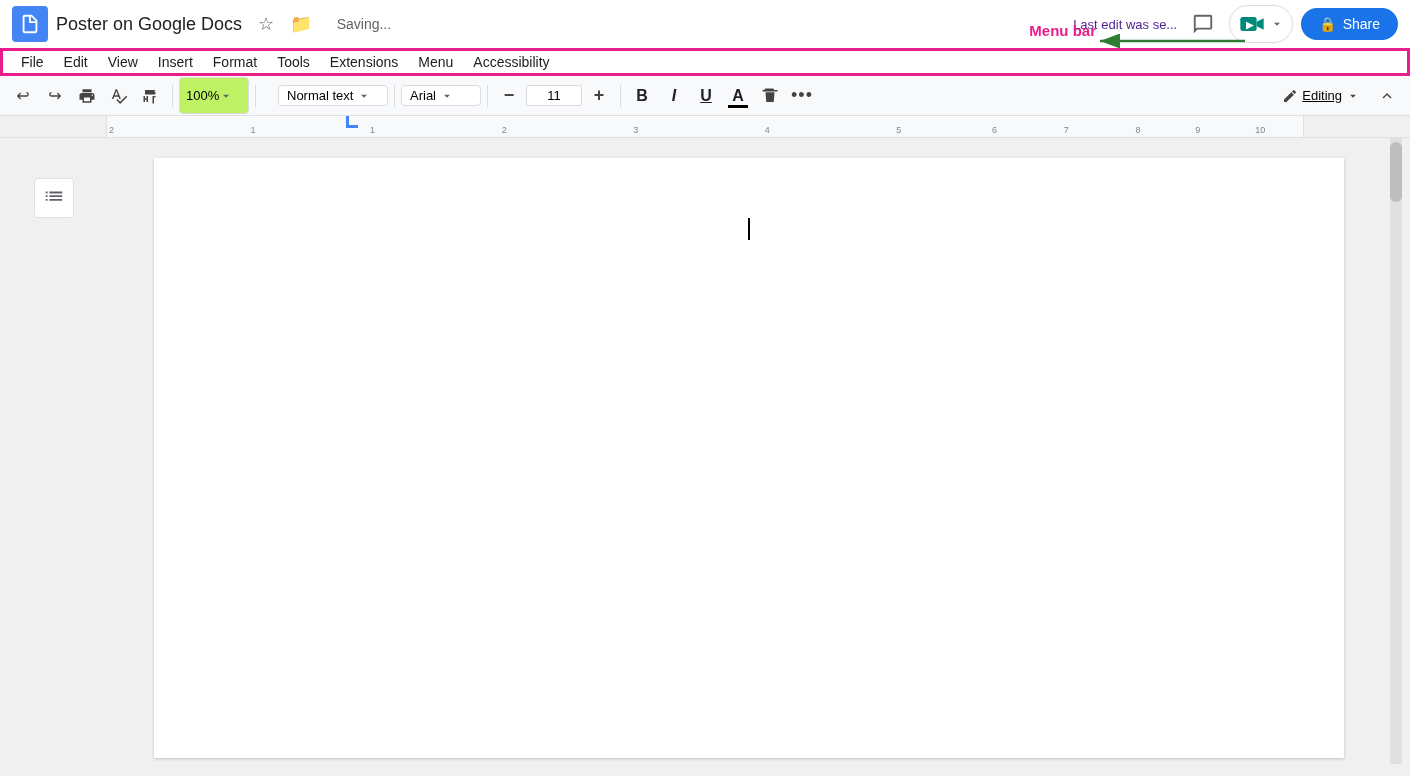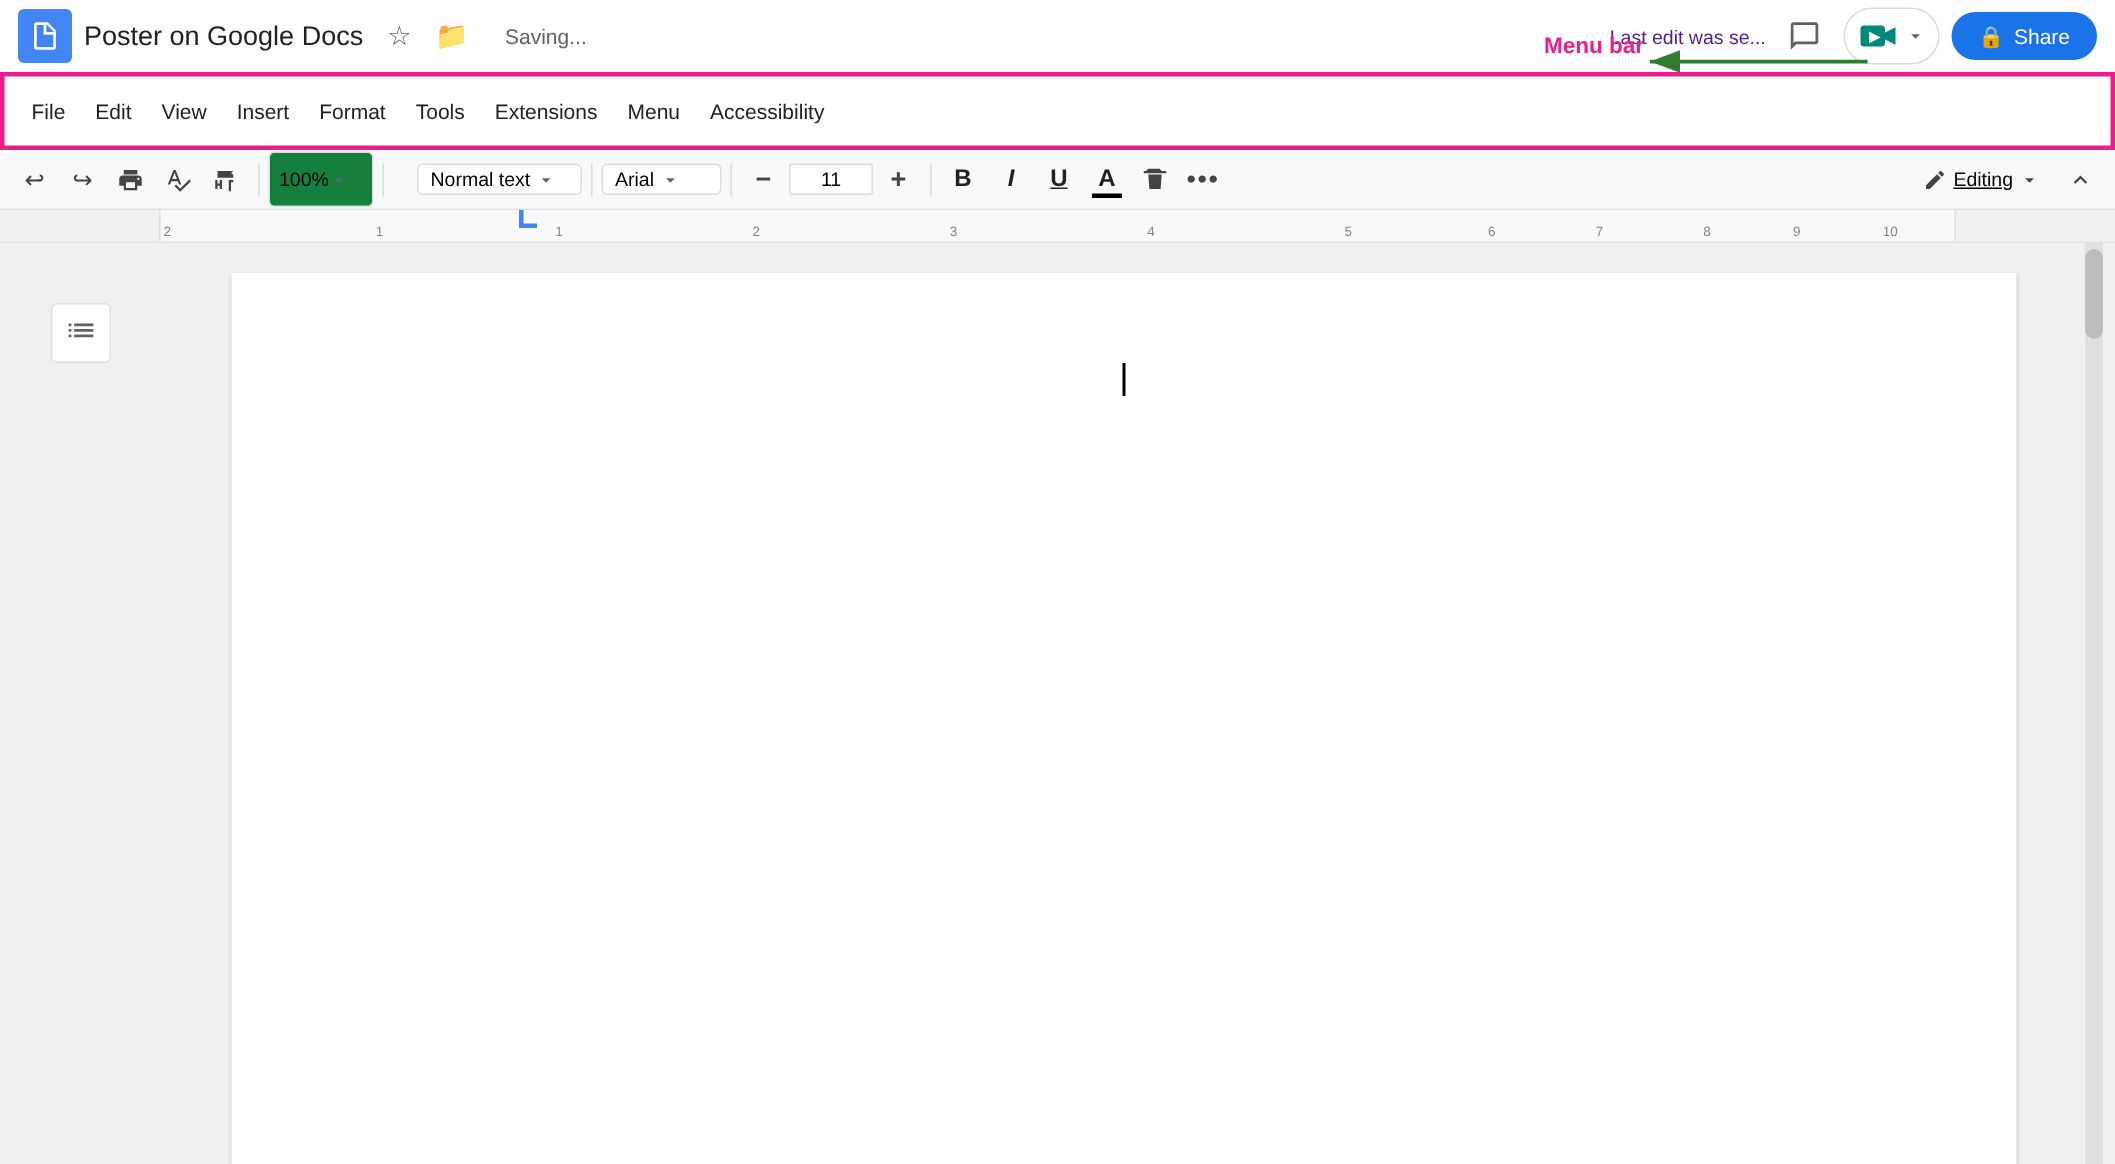--- a/index.html
+++ b/index.html
@@ -81,21 +81,21 @@
       font-weight: 500;
       cursor: pointer;
       display: flex; align-items: center; gap: 6px;
     }
 
     
     #menu-bar {
       display: flex;
       align-items: center;
       background: #fff;
-      height: 52px;
+      height: 28px;
       padding: 0 8px;
       border: 3px solid #e91e8c;
       position: relative;
     }
     .menu-item {
       padding: 6px 10px;
       font-size: 14px;
       color: #202124;
       cursor: pointer;
       border-radius: 4px;
@@ -125,21 +125,21 @@
       background: #dadce0;
       margin: 0 4px;
     }
     #zoom-control {
       display: flex; align-items: center;
       border: 1px solid #dadce0;
       border-radius: 4px;
       padding: 10px 6px;
       font-size: 13px;
       cursor: pointer;
-      background: #15803d;
+      background: #bef264;
       gap: 0;
       min-width: 70px;
     }
     #style-control {
       display: flex; align-items: center;
       border: 1px solid #dadce0;
       border-radius: 4px;
       padding: 2px 8px;
       font-size: 13px;
       cursor: pointer;

